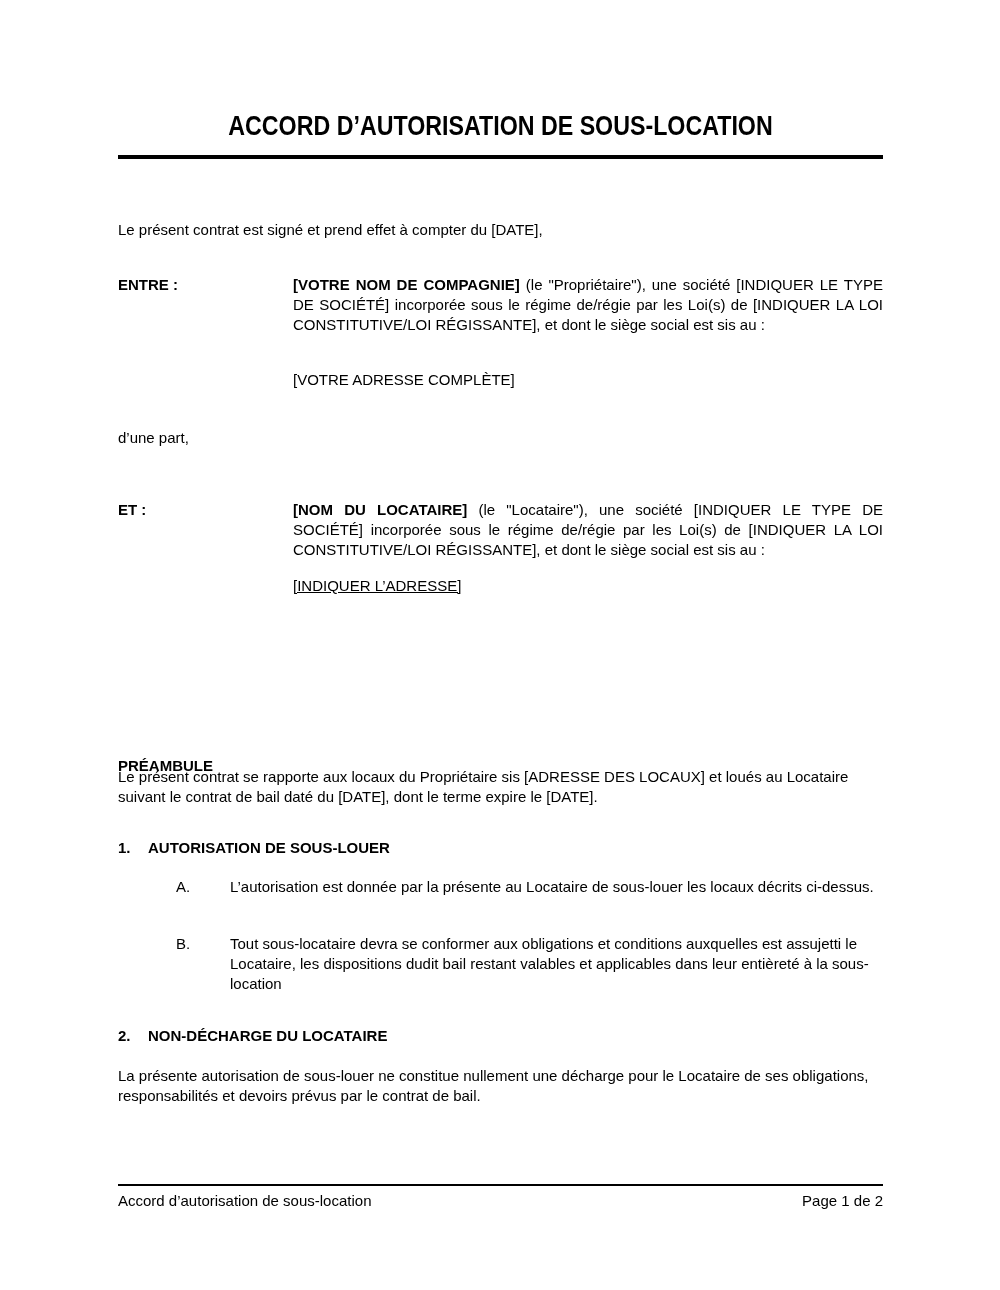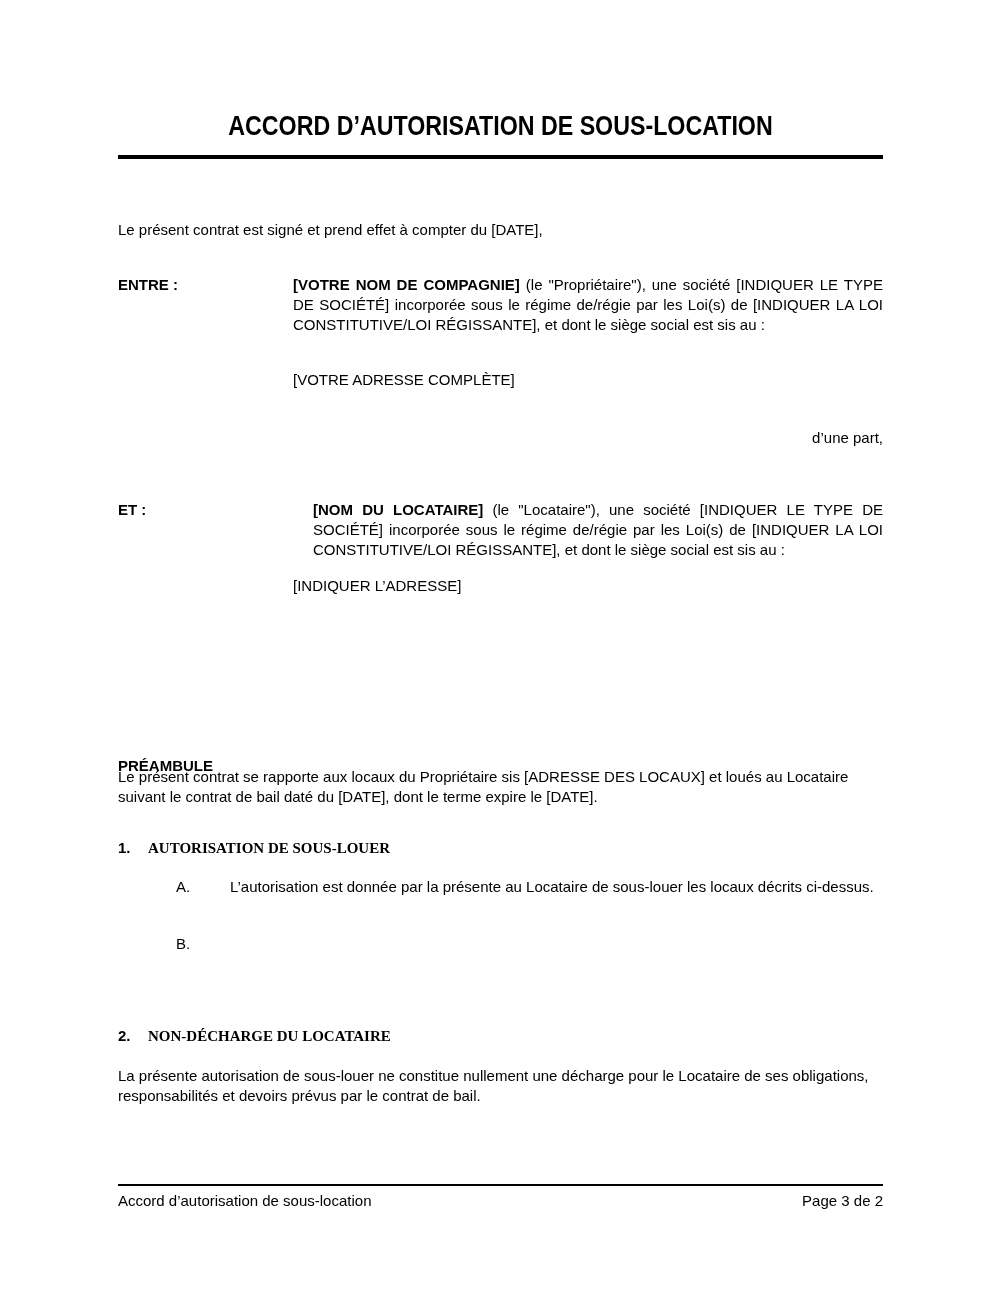--- a/index.html
+++ b/index.html
@@ -45,48 +45,48 @@
   .title-rule {
     top: 155px;
     height: 4px;
     background: #000000;
   }
   
   .intro { top: 202px; margin-top: 18px; }
   
   .party { display: flex; }
   .party-entre { top: 275px; }
-  .party-et    { top: 500px; gap: 20px; }
+  .party-et    { top: 500px; }
   .party-label {
     flex: 0 0 175px;
     font-weight: bold;
   }
   .party-text {
     flex: 1;
     text-align: justify;
   }
   .bold { font-weight: bold; }
   .party-address { margin-left: 175px; }
   .addr-entre { top: 370px; }
-  .addr-et    { top: 576px; }
-  .closing { text-align: right; }
+  .addr-et    { top: 576px; text-decoration: underline; }
+  .closing { text-align: left; }
   .closing-une   { top: 428px; }
   .closing-autre { top: 632px; }
   
   .preamble-heading { top: 756px; font-weight: bold; }
   .preamble-body    { top: 767px; }
   
   .section-heading {
     display: flex;
     font-weight: bold;
   }
   .sec1-heading { top: 838px; }
   .sec2-heading { top: 1026px; }
   .sec-num { flex: 0 0 30px; }
-  .sec-title { flex: 1; font-family: Liberation Serif, serif; }
+  .sec-title { flex: 1; }
   .item {
     display: flex;
   }
   .item-a { top: 877px; }
   .item-b { top: 934px; }
   .item-indent { flex: 0 0 58px; }
   .item-letter { flex: 0 0 30px; }
   .item-text { flex: 1; margin-left: 24px; }
   .sec2-body { top: 1066px; }
   
@@ -144,27 +144,28 @@
 
   <div class="abs item item-a">
     <span class="item-indent"></span>
     <span class="item-letter">A.</span>
     <span class="item-text">L’autorisation est donnée par la présente au Locataire de sous-louer les locaux décrits ci-dessus.</span>
   </div>
 
   <div class="abs item item-b">
     <span class="item-indent"></span>
     <span class="item-letter">B.</span>
+    <span class="item-text">Tout sous-locataire devra se conformer aux obligations et conditions auxquelles est assujetti le Locataire, les dispositions dudit bail restant valables et applicables dans leur entièreté à la sous-location</span>
   </div>
 
   <div class="abs section-heading sec2-heading">
     <span class="sec-num">2.</span>
     <span class="sec-title">NON-DÉCHARGE DU LOCATAIRE</span>
   </div>
   <div class="abs sec2-body">La présente autorisation de sous-louer ne constitue nullement une décharge pour le Locataire de ses obligations, responsabilités et devoirs prévus par le contrat de bail.</div>
 
   <div class="abs footer-rule"></div>
   <div class="abs footer-row">
     <span>Accord d’autorisation de sous-location</span>
-    <span>Page 3 de 2</span>
+    <span>Page 1 de 2</span>
   </div>
 
 </div>
 
 </body></html>

